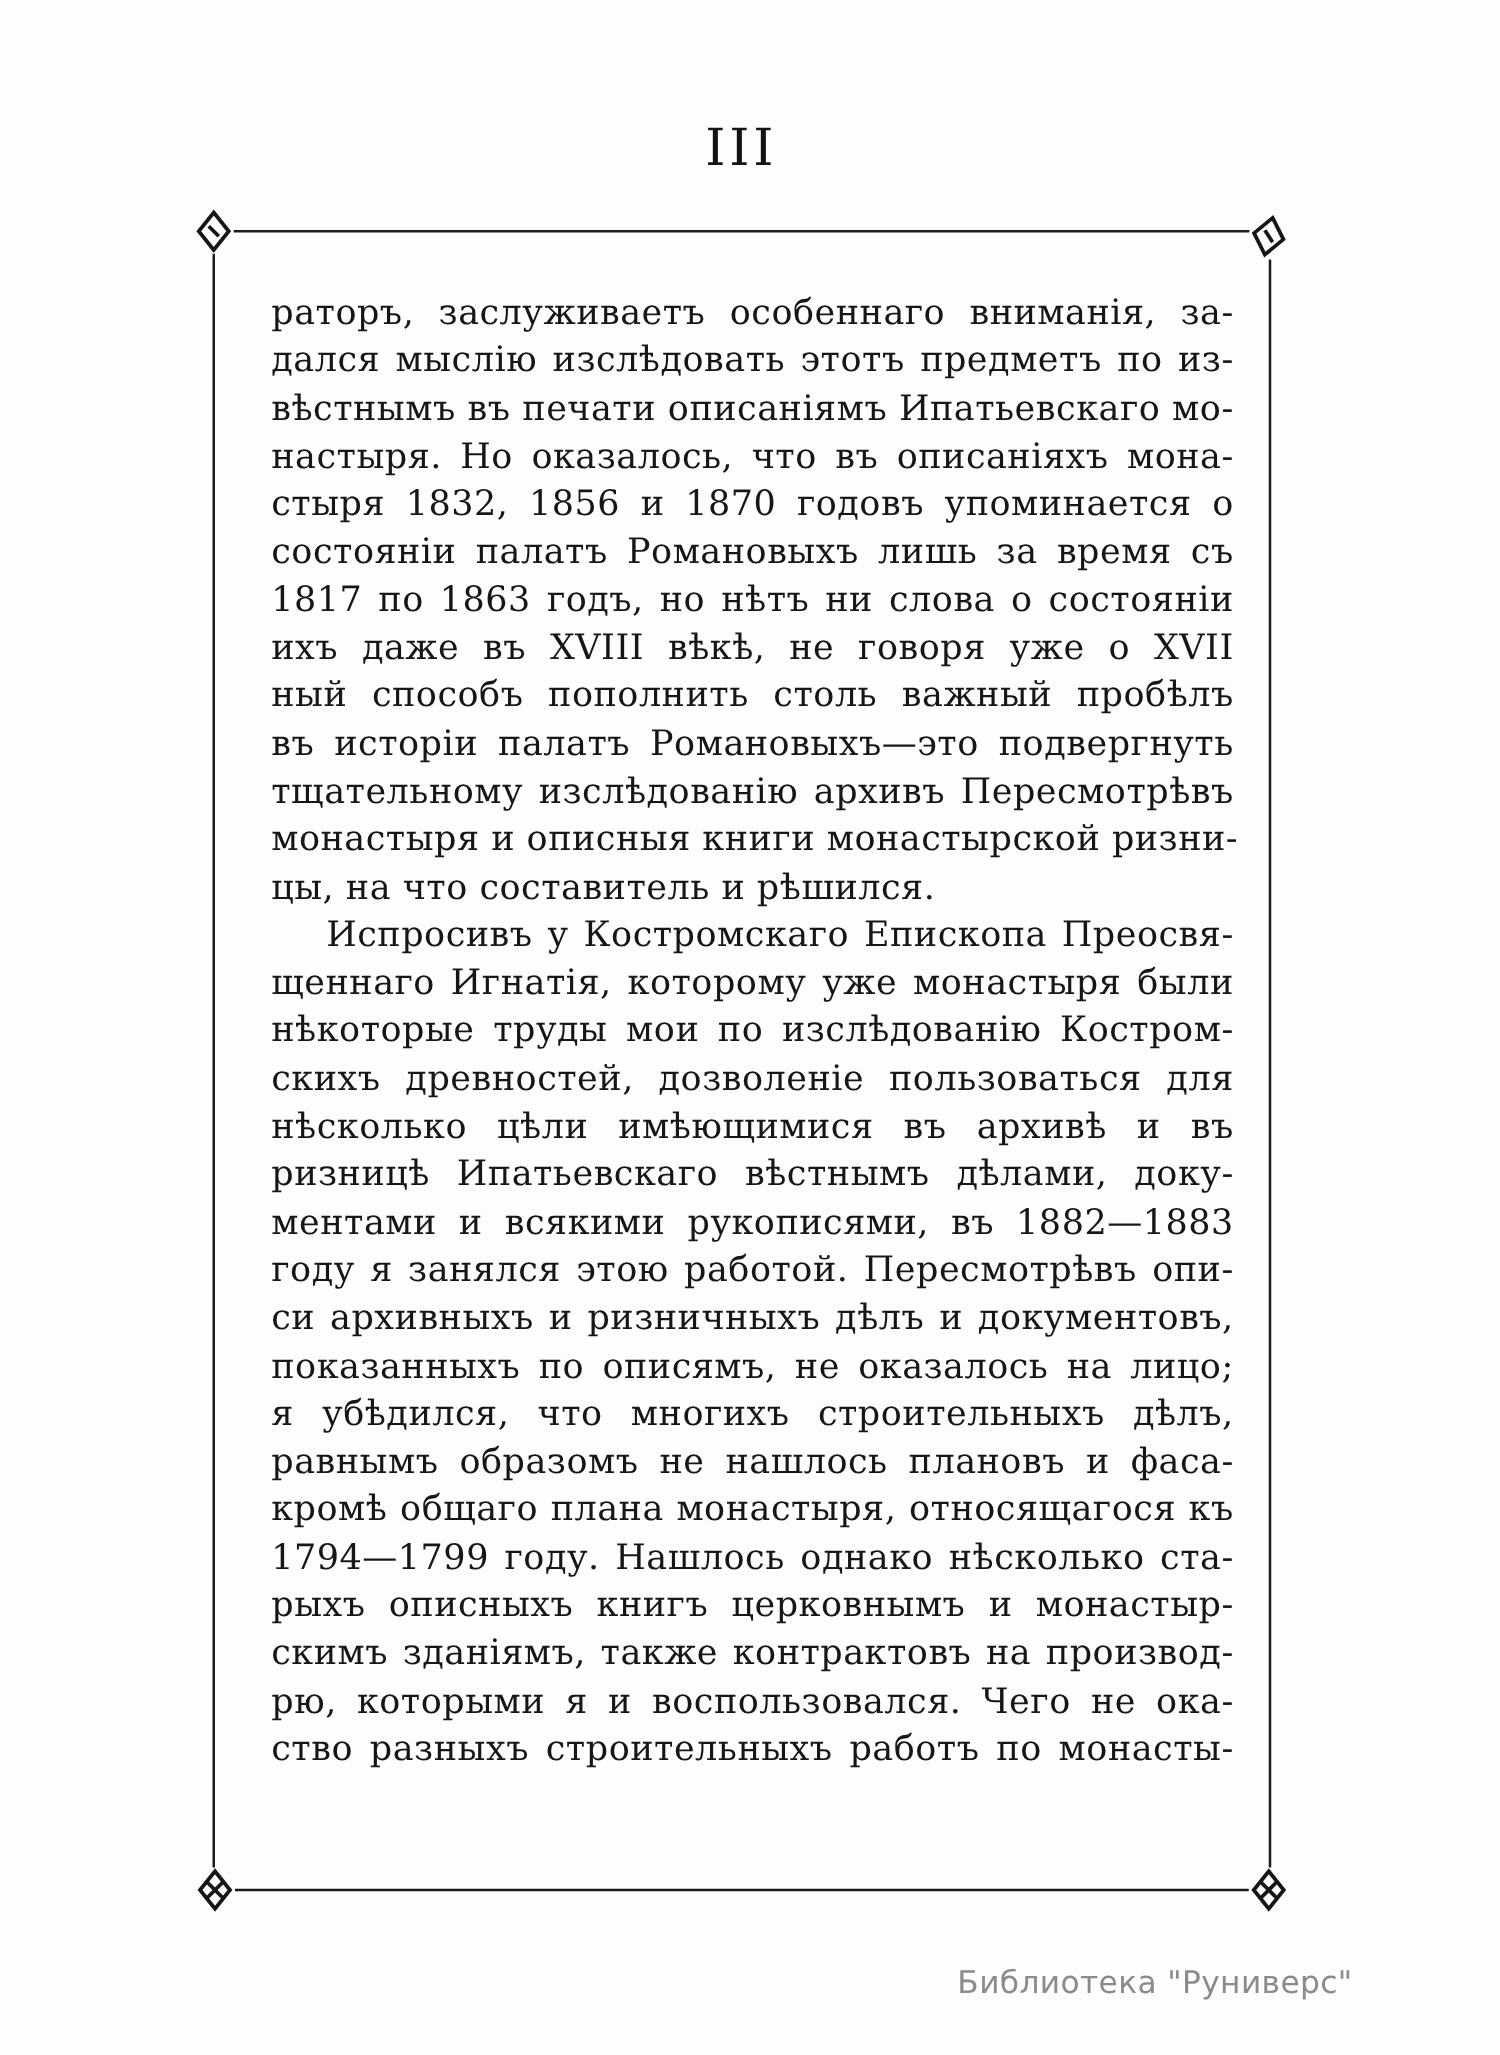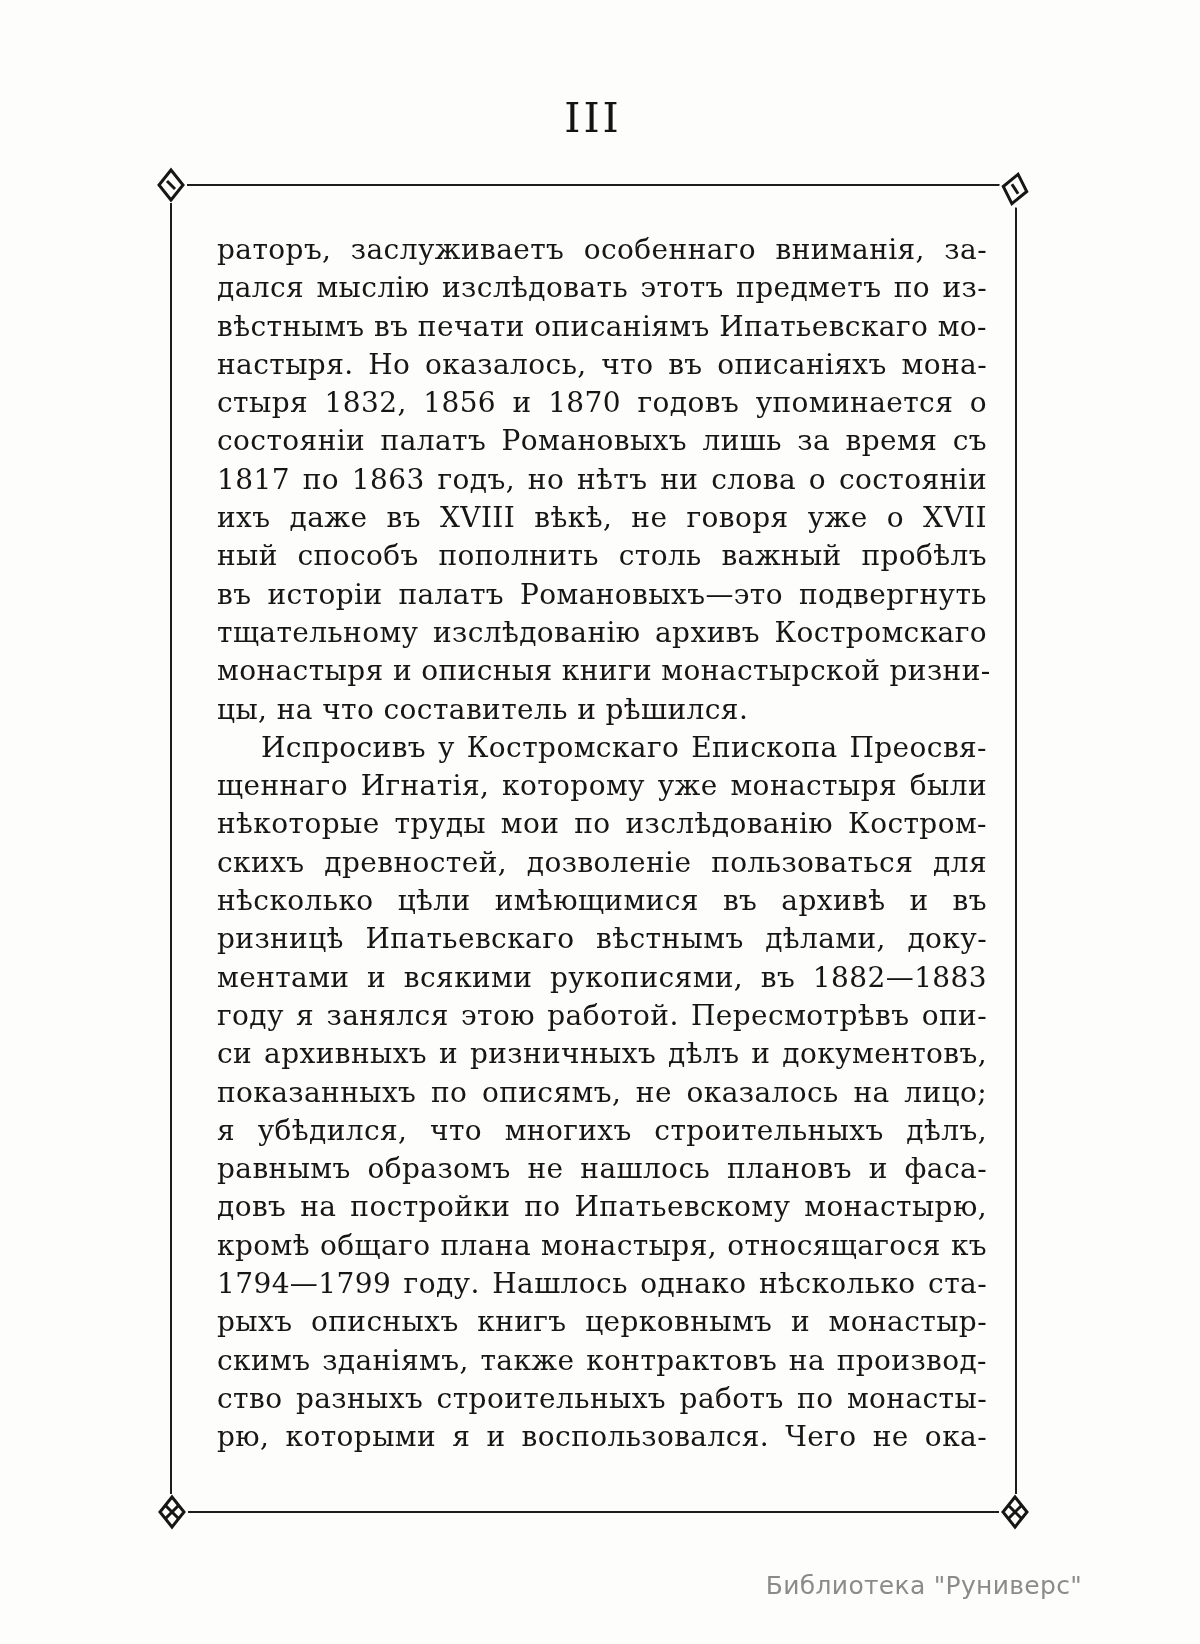--- a/index.html
+++ b/index.html
@@ -107,45 +107,44 @@
         <div class="ln">раторъ, заслуживаетъ особеннаго вниманія, за-</div>
         <div class="ln">дался мыслію изслѣдовать этотъ предметъ по из-</div>
         <div class="ln">вѣстнымъ въ печати описаніямъ Ипатьевскаго мо-</div>
         <div class="ln">настыря. Но оказалось, что въ описаніяхъ мона-</div>
         <div class="ln">стыря 1832, 1856 и 1870 годовъ упоминается о</div>
         <div class="ln">состояніи палатъ Романовыхъ лишь за время съ</div>
         <div class="ln">1817 по 1863 годъ, но нѣтъ ни слова о состояніи</div>
         <div class="ln">ихъ даже въ XVIII вѣкѣ, не говоря уже о XVII</div>
         <div class="ln">ный способъ пополнить столь важный пробѣлъ</div>
         <div class="ln">въ исторіи палатъ Романовыхъ—это подвергнуть</div>
-        <div class="ln">тщательному изслѣдованію архивъ Костромскаго</div>
+        <div class="ln">тщательному изслѣдованію архивъ Пересмотрѣвъ</div>
         <div class="ln">монастыря и описныя книги монастырской ризни-</div>
         <div class="ln short">цы, на что составитель и рѣшился.</div>
       </div>
 
       <div class="para">
         <div class="ln ind">Испросивъ у Костромскаго Епископа Преосвя-</div>
         <div class="ln">щеннаго Игнатія, которому уже монастыря были</div>
         <div class="ln">нѣкоторые труды мои по изслѣдованію Костром-</div>
         <div class="ln">скихъ древностей, дозволеніе пользоваться для</div>
         <div class="ln">нѣсколько цѣли имѣющимися въ архивѣ и въ</div>
         <div class="ln">ризницѣ Ипатьевскаго вѣстнымъ дѣлами, доку-</div>
         <div class="ln">ментами и всякими рукописями, въ 1882—1883</div>
         <div class="ln">году я занялся этою работой. Пересмотрѣвъ опи-</div>
         <div class="ln">си архивныхъ и ризничныхъ дѣлъ и документовъ,</div>
         <div class="ln">показанныхъ по описямъ, не оказалось на лицо;</div>
         <div class="ln">я убѣдился, что многихъ строительныхъ дѣлъ,</div>
         <div class="ln">равнымъ образомъ не нашлось плановъ и фаса-</div>
-        <div class="ln">довъ на постройки по Ипатьевскому монастырю,</div>
         <div class="ln">кромѣ общаго плана монастыря, относящагося къ</div>
         <div class="ln">1794—1799 году. Нашлось однако нѣсколько ста-</div>
         <div class="ln">рыхъ описныхъ книгъ церковнымъ и монастыр-</div>
         <div class="ln">скимъ зданіямъ, также контрактовъ на производ-</div>
+        <div class="ln">рю, которыми я и воспользовался. Чего не ока-</div>
         <div class="ln">ство разныхъ строительныхъ работъ по монасты-</div>
-        <div class="ln">рю, которыми я и воспользовался. Чего не ока-</div>
       </div>
 
     </div>
   </div>
 
   <div class="watermark">Библиотека "Руниверс"</div>
 
 </div>
 
 </body></html>

